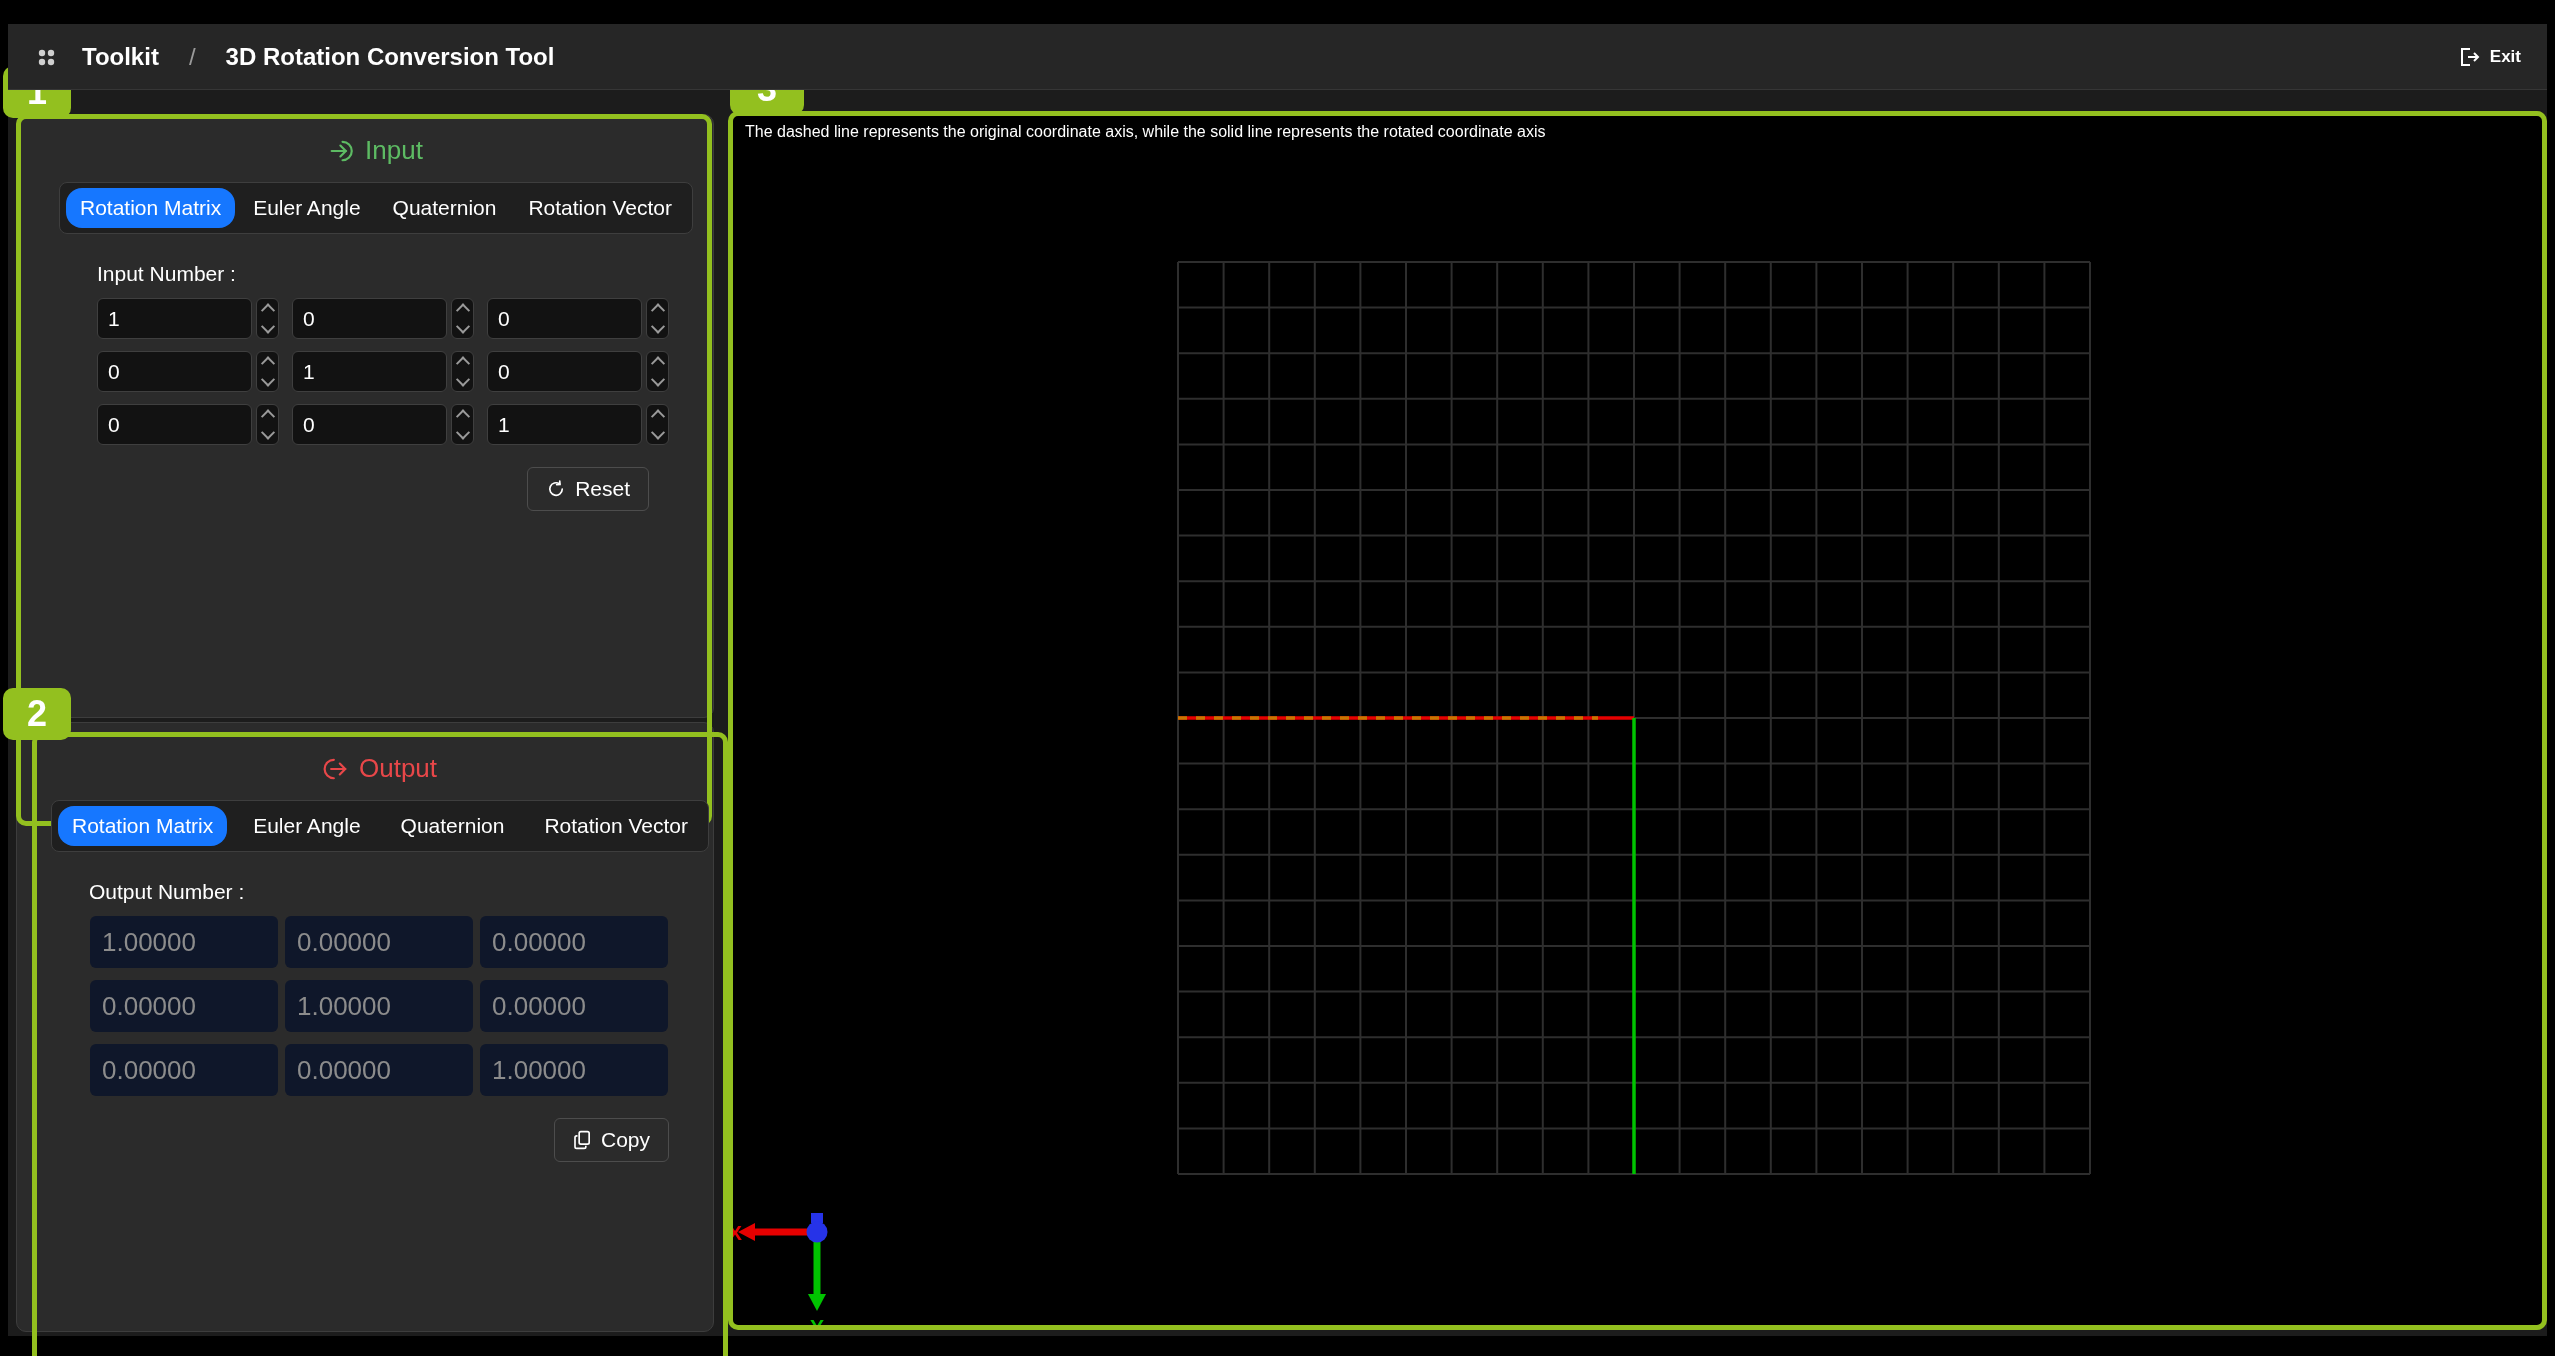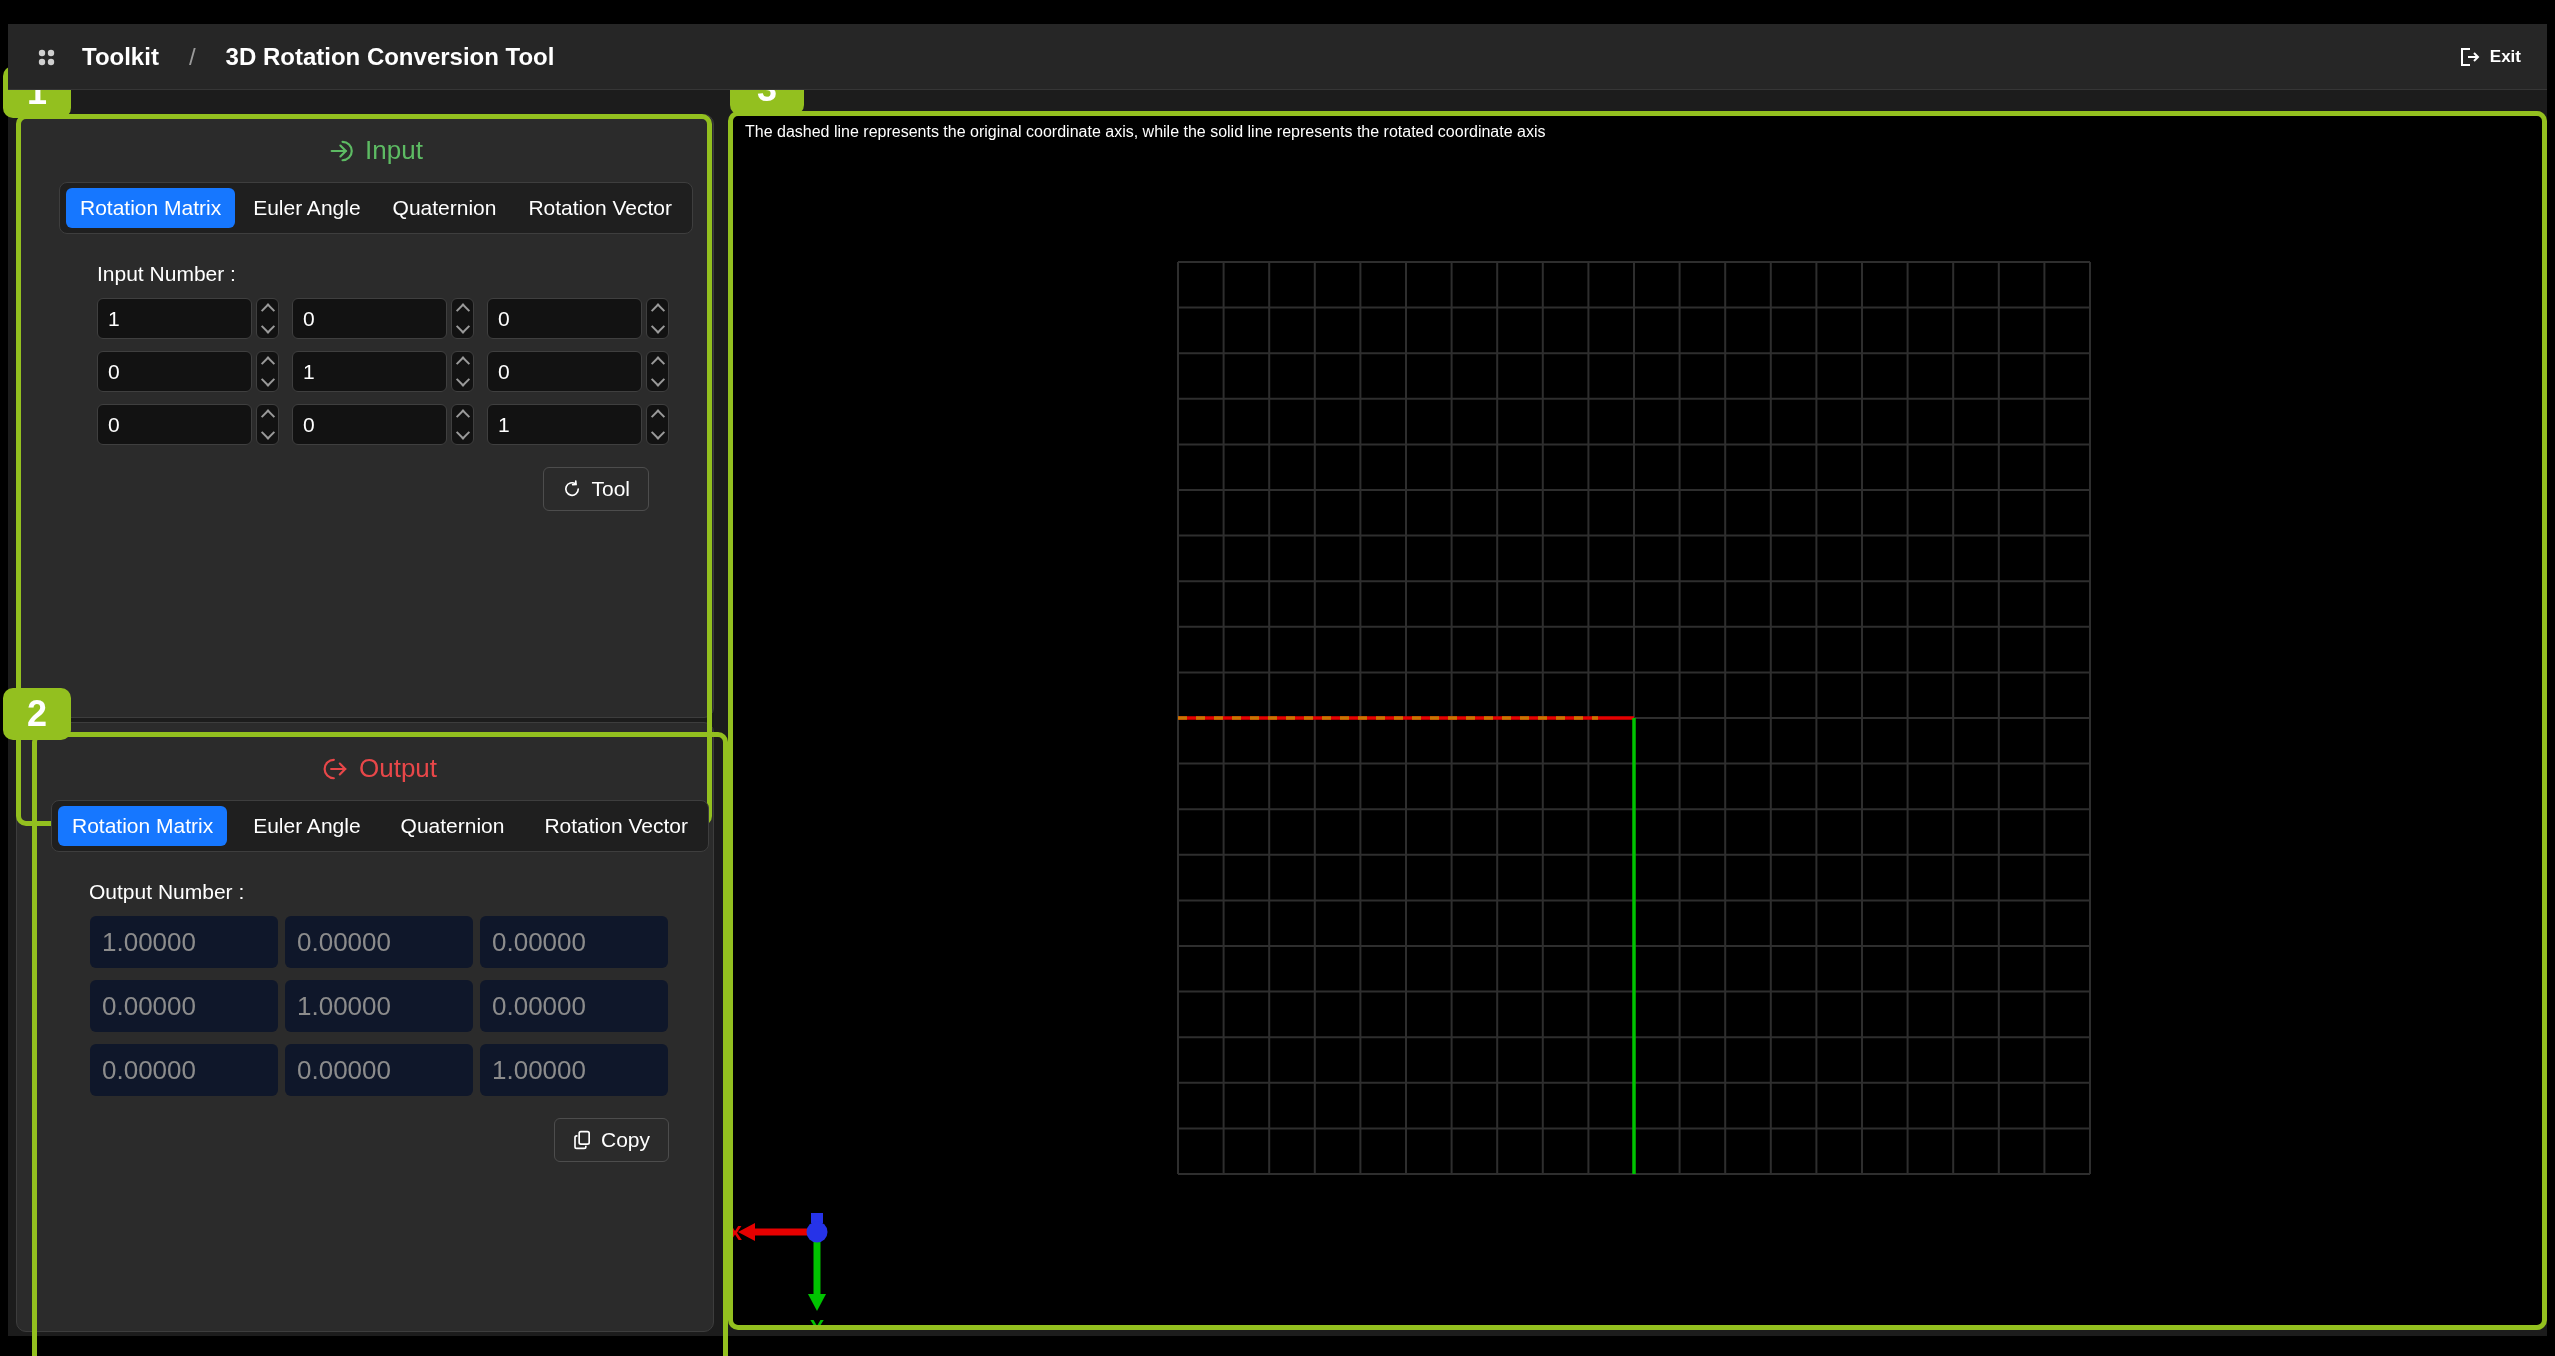--- a/index.html
+++ b/index.html
@@ -32,21 +32,21 @@
   #badge2{left:3px;top:688px;width:68px;height:52px;}
   #badge3{left:730px;top:63px;width:74px;height:52px;}
 
   
   .panel-title{display:flex;align-items:center;justify-content:center;gap:10px;
                margin-top:16px;font-size:26px;}
   .panel-title.input{color:var(--input_title);}
   .panel-title.output{color:var(--output_title);}
   .tabbar{margin:16px 14px 0;background:#1f1f1f;border:1px solid #3e3e3e;border-radius:8px;
           padding:5px 6px;display:flex;justify-content:space-between;align-items:center;}
-  .tab{padding:8px 14px;font-size:21px;color:#fff;border-radius:6px;cursor:pointer;white-space:nowrap;}
+  .tab{padding:8px 14px;font-size:21px;color:#fff;border-radius:16px;cursor:pointer;white-space:nowrap;}
   .tab.selected{background:var(--tab_selected_bg);}
   .field-label{margin:28px 0 0 52px;font-size:21px;color:#fff;}
 
   .mrow{display:flex;gap:13px;margin:12px 0 0 52px;}
   .mcell{display:flex;gap:4px;}
   .num-input{width:143px;height:39px;background:#121212;border:1px solid #3f3f3f;border-radius:6px;
              color:#fff;font-size:21px;font-family:"Liberation Sans",sans-serif;padding:0 0 0 10px;outline:none;}
   .spinner{width:23px;height:41px;background:#121212;border:1px solid #3f3f3f;border-radius:6px;
            box-sizing:border-box;display:flex;flex-direction:column;}
   .spin-btn{flex:1;display:flex;align-items:center;justify-content:center;cursor:pointer;}
@@ -226,21 +226,21 @@
   </div>
 
   <div class="btn-row">
     <span class="btn">
       <span>
         <svg width="20" height="20" viewBox="0 0 24 24" fill="none" stroke="#fff" stroke-width="2" stroke-linecap="round">
           <path d="M19.5 12 a7.5 7.5 0 1 1 -3.2 -6.1"></path>
             <path d="M16.5 2.5 l0.3 4 -4 0.3" fill="none"></path>
         </svg>
       </span>
-      <span>Tool</span>
+      <span>Reset</span>
     </span>
   </div>
 </div>
 
 <div class="abs ann" id="box2">
   <div class="panel-title output">
     <span>
       <svg width="26" height="26" viewBox="0 0 24 24" fill="none" stroke="var(--output_title)" stroke-width="2" stroke-linecap="round">
         <path d="M10 3.5 a8.5 8.5 0 1 0 0 17"></path>
           <path d="M7.5 12 h13"></path>

